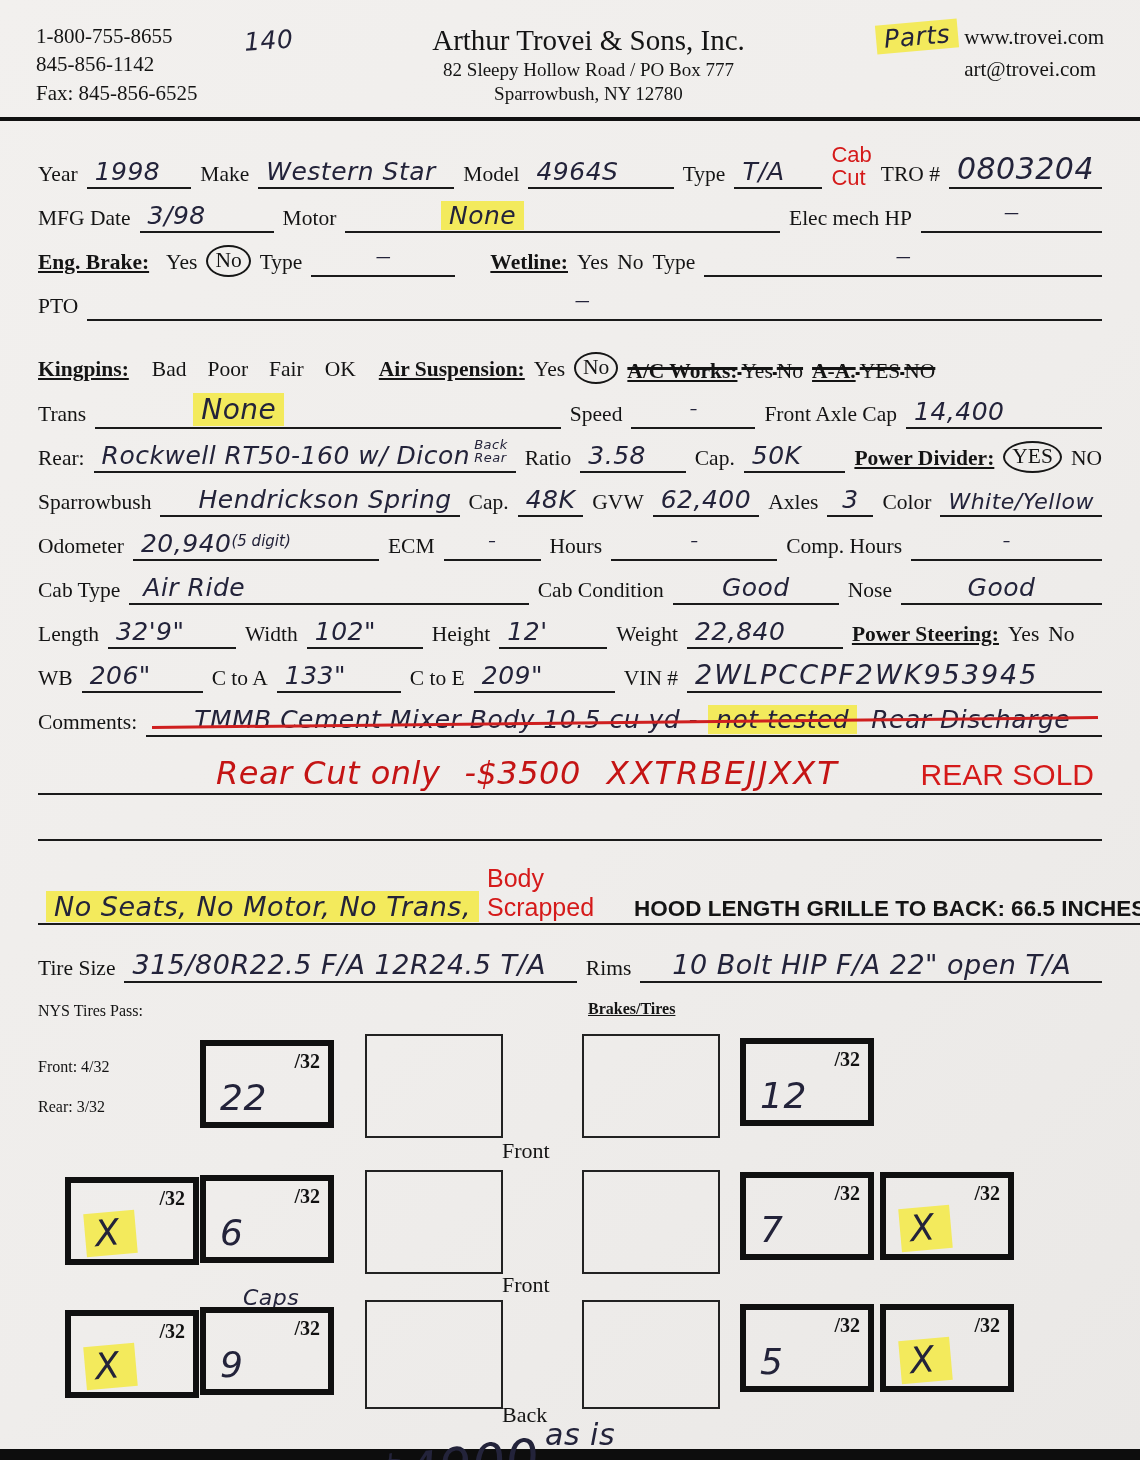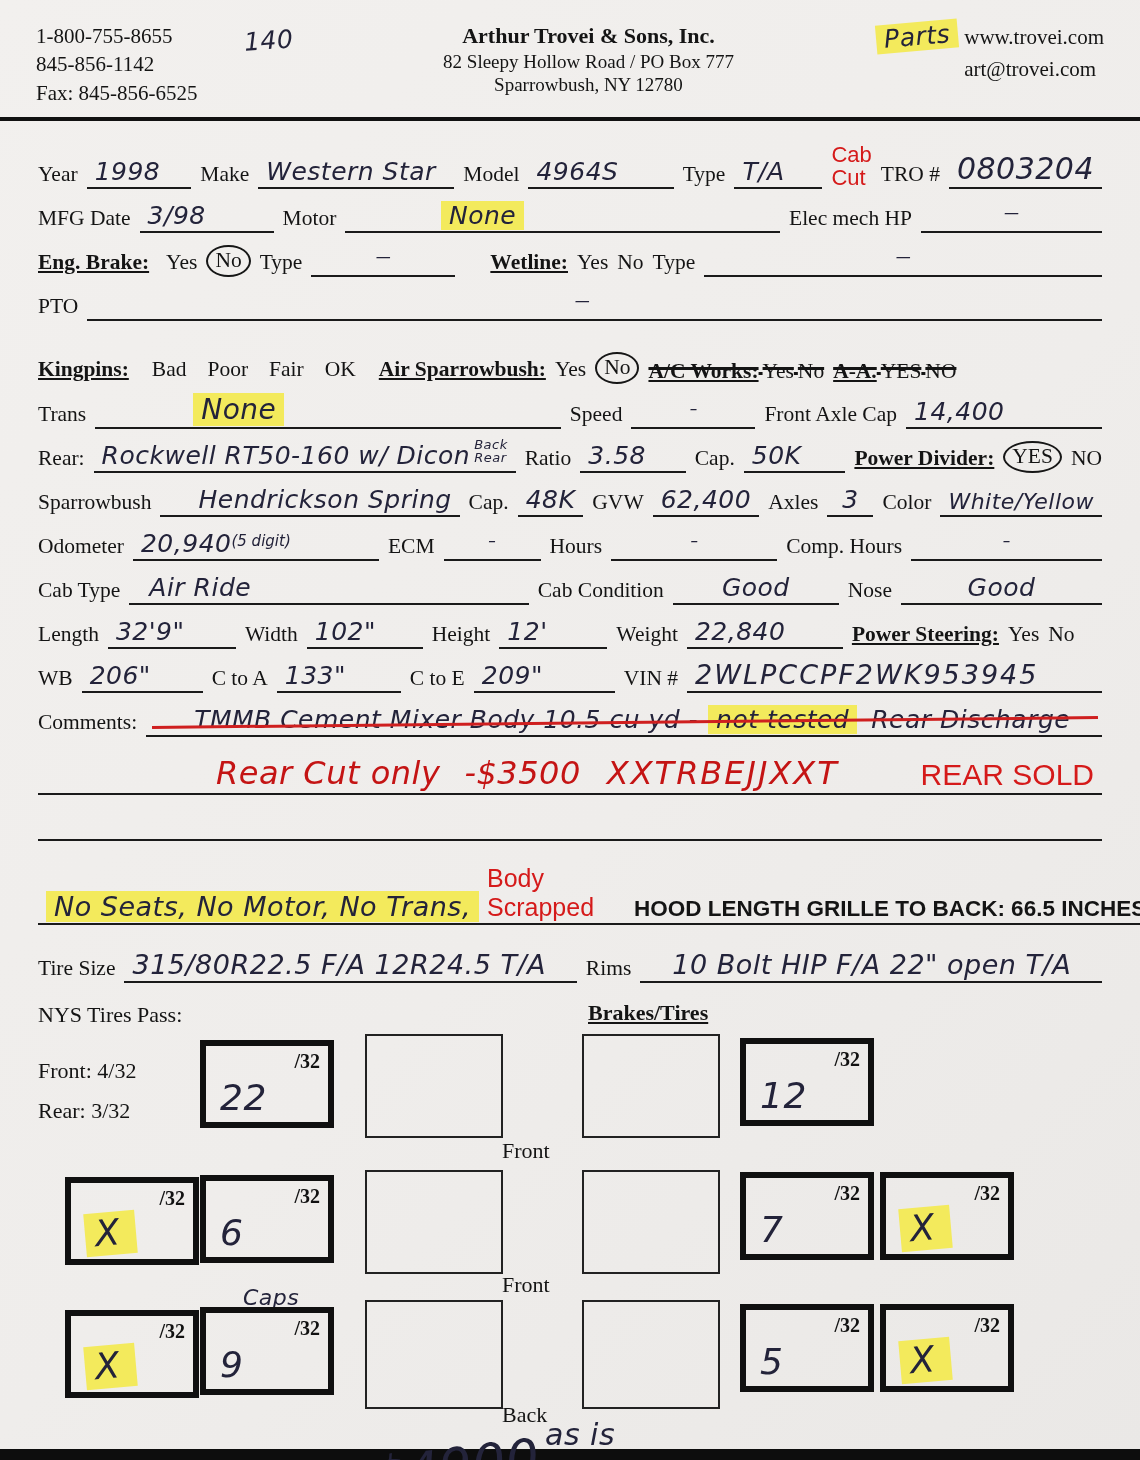--- a/index.html
+++ b/index.html
@@ -6,21 +6,21 @@
   .page{
     position:relative;width:1140px;height:1460px;margin:0 auto;
     background:linear-gradient(135deg,#f2f0ee 0%,#efedeb 55%,#eae8e6 100%);
     font-family:"Liberation Serif",serif;color:#141414;overflow:hidden;
   }
   
   .header{display:flex;align-items:flex-start;padding:22px 36px 10px 36px;border-bottom:4px solid #111;}
   .contact{font-size:21px;line-height:1.35;}
   .hw-big-num{font-size:40px;margin:4px 0 0 46px;transform:rotate(-4deg);}
   .company{flex:1;text-align:center;line-height:1.25;margin-left:8px;}
-  .company .name{font-weight:700;font-size:22px;}
+  .company .name{font-weight:400;font-size:29px;}
   .company .addr{font-size:19px;}
   .parts-note{font-size:32px;margin:0 6px 0 0;transform:rotate(-5deg);}
   .web{font-size:21px;line-height:1.5;text-align:left;}
   
   .hw{font-family:"DejaVu Sans",sans-serif;font-style:italic;color:#23233a;font-size:25px;letter-spacing:.5px;white-space:nowrap;}
   .hw-red{color:#c41414;}
   .hl{background:#f3ea5c;padding:0 8px;}
   
   .frow{display:flex;align-items:flex-end;gap:9px;margin:0 38px 9px 38px;}
   .lbl{font-size:21.5px;white-space:nowrap;padding-bottom:2px;}
@@ -30,21 +30,21 @@
   .center{justify-content:center;}
   .circled{border:2.5px solid #161616;border-radius:50%;padding:1px 7px 2px 7px;}
   .struck{text-decoration:line-through;text-decoration-thickness:2.5px;}
   .redprint{font-family:"Liberation Sans",sans-serif;color:#d51a1a;}
   .stacknote{display:inline-flex;flex-direction:column;font-size:13px;line-height:1;margin-left:4px;transform:translateY(-6px);}
   .smallnote{font-size:15px;letter-spacing:0;transform:translateY(-8px);}
   .red-strike{position:absolute;left:6px;right:4px;top:58%;height:3px;background:#cf1f1f;transform:rotate(-.6deg);}
   .gap14{height:14px;}.gap22{height:22px;}
   
   .tread{position:relative;height:445px;margin-top:6px;}
-  .tread .title{position:absolute;font-size:22px;}
+  .tread .title{position:absolute;font-size:16px;}
   .tbox{position:absolute;}
   .tbox.b{border:6px solid #101010;width:122px;height:76px;}
   .tbox.t{border:2px solid #222;width:134px;height:100px;}
   .tval{position:absolute;left:14px;bottom:4px;font-size:36px;}
   .t32{position:absolute;top:4px;right:8px;font-weight:700;font-size:20px;font-family:"Liberation Serif",serif;font-style:normal;color:#111;text-align:center;}
   .xpatch{background:#f3ea5c;display:inline-block;padding:0 16px 2px 10px;transform:rotate(-5deg);}
   .rowlabel{position:absolute;font-size:22px;}
   
   .office{position:relative;margin-top:14px;}
   .office-rule{display:flex;align-items:center;margin:0 130px 14px 130px;font-family:"Liberation Sans",sans-serif;font-size:22px;gap:10px;}
@@ -145,21 +145,21 @@
   </div>
 
   <div class="gap22"></div>
 
   <div class="frow">
     <span class="lbl lbl-u">Kingpins:</span>
     <span class="lbl" style="margin-left:14px">Bad</span>
     <span class="lbl" style="margin-left:12px">Poor</span>
     <span class="lbl" style="margin-left:12px">Fair</span>
     <span class="lbl" style="margin-left:12px">OK</span>
-    <span class="lbl lbl-u" style="margin-left:14px">Air Sparrowbush:</span>
+    <span class="lbl lbl-u" style="margin-left:14px">Air Suspension:</span>
     <span class="lbl">Yes</span>
     <span class="lbl circled">No</span>
     <span class="struck">
       <span class="lbl lbl-u">A/C Works:</span>
       <span class="lbl">Yes</span>
       <span class="lbl">No</span>
     </span>
     <span class="struck">
       <span class="lbl lbl-u">A-A.</span>
       <span class="lbl">YES</span>
@@ -243,21 +243,21 @@
       </span>
     <span class="lbl">Comp. Hours</span>
     <span class="field center" style="width:175px">
         <span class="hw smallnote">–</span>
       </span>
   </div>
 
   <div class="frow">
     <span class="lbl">Cab Type</span>
     <span class="field grow">
-        <span class="hw" style="margin-left:12px">Air Ride</span>
+        <span class="hw" style="margin-left:6px">Air Ride</span>
       </span>
     <span class="lbl">Cab Condition</span>
     <span class="field center" style="width:150px">
         <span class="hw">Good</span>
       </span>
     <span class="lbl">Nose</span>
     <span class="field center" style="width:185px">
         <span class="hw">Good</span>
       </span>
   </div>

